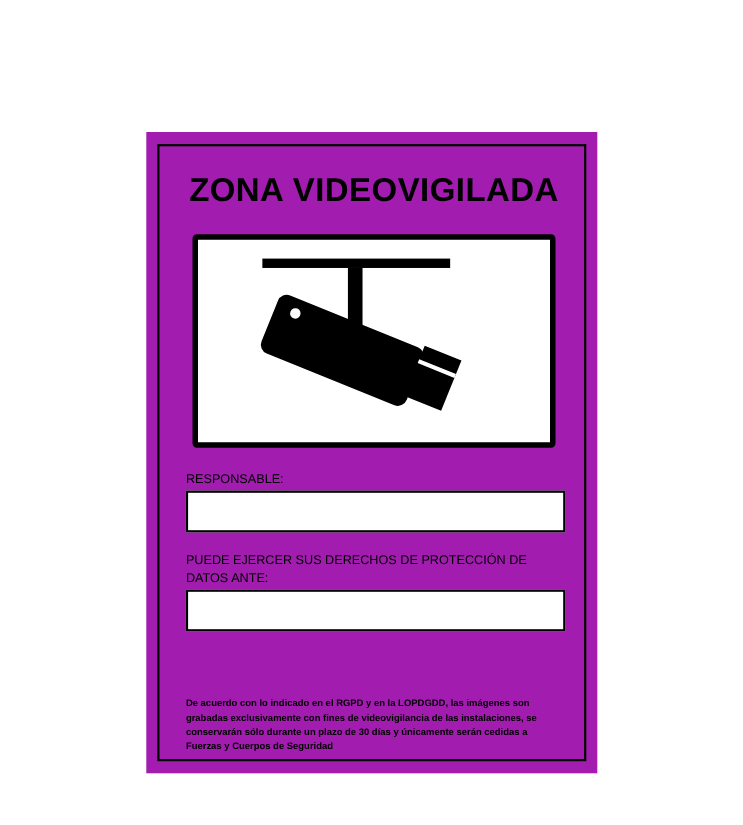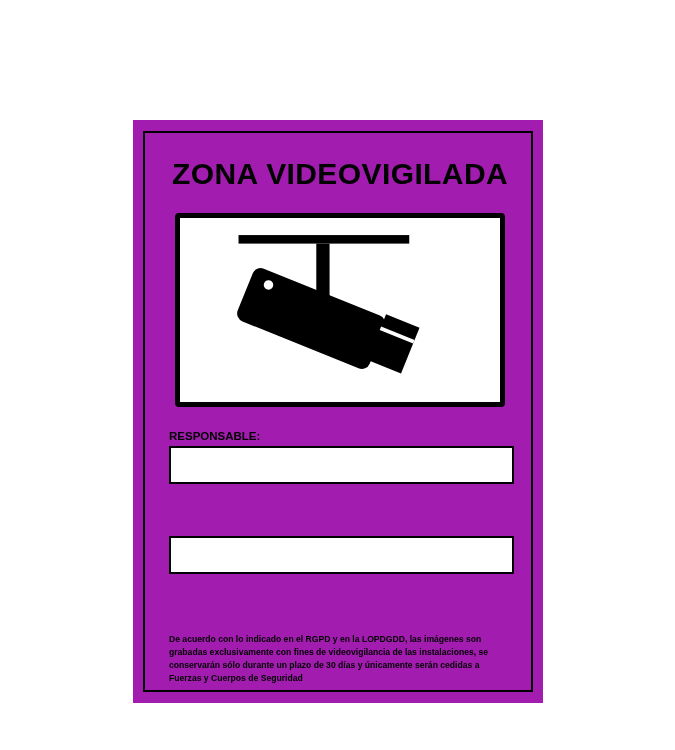--- a/index.html
+++ b/index.html
@@ -76,21 +76,21 @@
     width: 100%;
     height: 100%;
   }
 
   .field-label {
     position: absolute;
     left: 24px;
     width: 345px;
     color: #000000;
     font-size: 11.5px;
-    font-weight: bold;
+    font-weight: normal;
     line-height: 1.35;
     text-transform: uppercase;
   }
 
   .field-box {
     position: absolute;
     left: 24px;
     width: 345px;
     height: 38px;
     background: #ffffff;
@@ -146,20 +146,21 @@
           <g transform="rotate(22 225 132)">
             <rect x="203" y="108" width="38" height="52" fill="#000000"></rect>
             <rect x="203" y="122" width="38" height="4" fill="#ffffff"></rect>
           </g>
         </svg>
       </div>
 
       <div class="field-label" id="label-responsable">RESPONSABLE:</div>
       <div class="field-box" id="box-responsable"></div>
 
+      <div class="field-label" id="label-derechos">PUEDE EJERCER SUS DERECHOS DE PROTECCIÓN DE DATOS ANTE:</div>
       <div class="field-box" id="box-derechos"></div>
 
 
       <div id="paragraph">De acuerdo con lo indicado en el RGPD y en la LOPDGDD, las imágenes son grabadas exclusivamente con fines de videovigilancia de las instalaciones, se conservarán sólo durante un plazo de 30 días y únicamente serán cedidas a Fuerzas y Cuerpos de Seguridad</div>
 
     </div>
   </div>
 
 </div>
 

